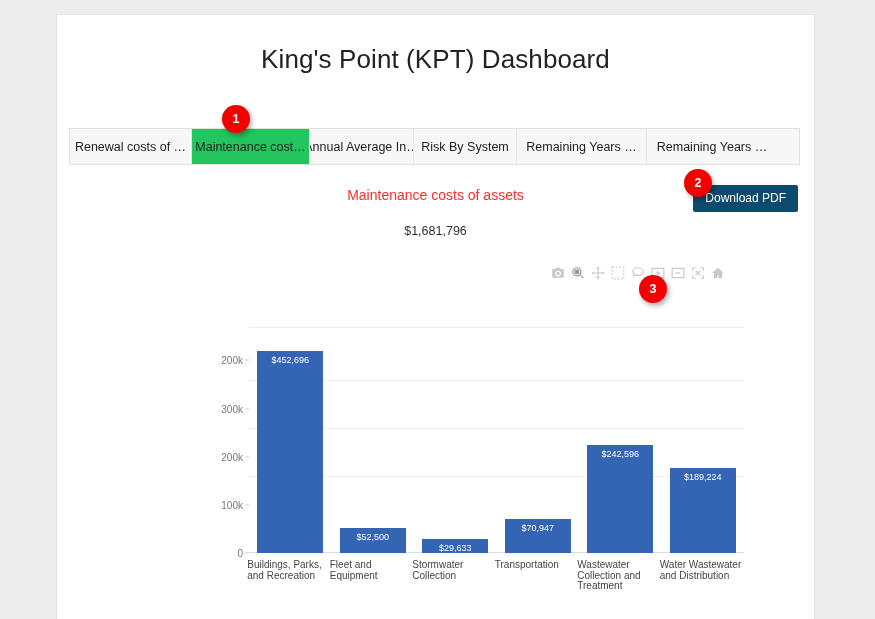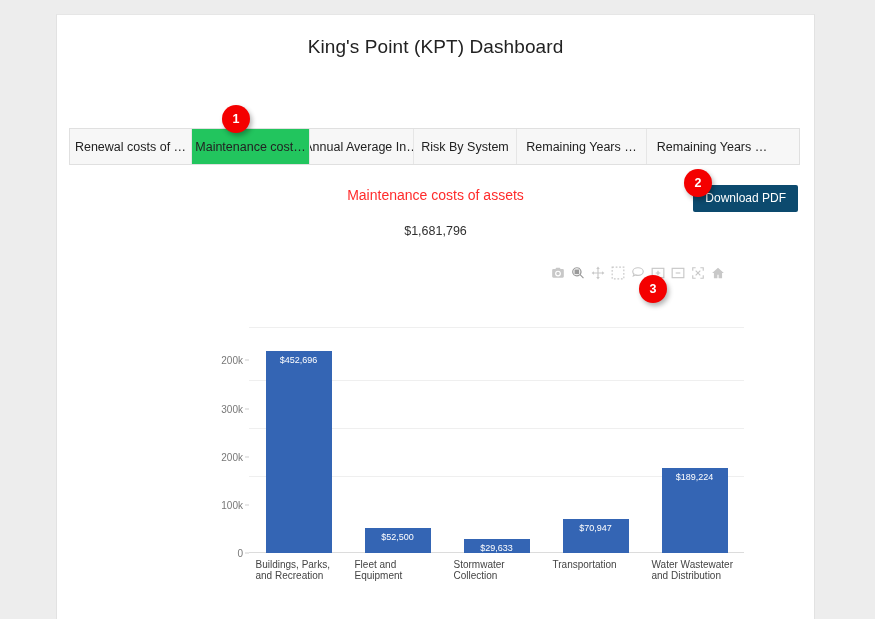--- a/index.html
+++ b/index.html
@@ -20,24 +20,24 @@
     top: 14px;
     width: 759px;
     height: 640px;
     background: #ffffff;
     border: 1px solid #e2e2e2;
     border-top: 1px solid #e6e6e6;
     box-sizing: border-box;
   }
   .dashboard-title {
     text-align: center;
-    font-size: 19px;
+    font-size: 26px;
     color: #222;
     font-weight: normal;
-    margin: 4px;
+    margin: 12px;
     padding-top: 17px;
     letter-spacing: .1px;
   }
 
   
   .tabbar {
     position: absolute;
     left: 12px;
     top: 113px;
     width: 731px;
@@ -363,20 +363,26 @@
           </div>
           <div class="xlabel">Stormwater Collection</div>
         </div>
         <div class="barcell">
           <div class="bar" style="height:15.1%">
             <div class="bar-label">$70,947</div>
           </div>
           <div class="xlabel">Transportation</div>
         </div>
         <div class="barcell">
+          <div class="bar" style="height:47.9%">
+            <div class="bar-label">$242,596</div>
+          </div>
+          <div class="xlabel">Wastewater Collection and Treatment</div>
+        </div>
+        <div class="barcell">
           <div class="bar" style="height:37.4%">
             <div class="bar-label">$189,224</div>
           </div>
           <div class="xlabel">Water Wastewater and Distribution</div>
         </div>
       </div>
     </div>
   </div>
 </div>
 

